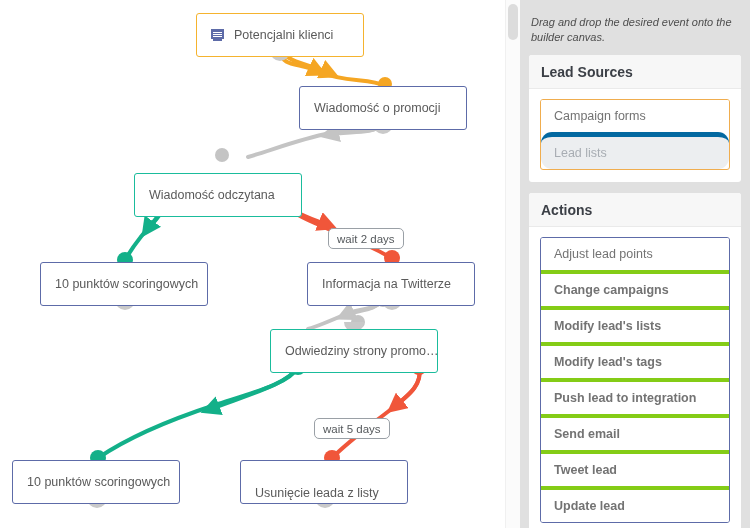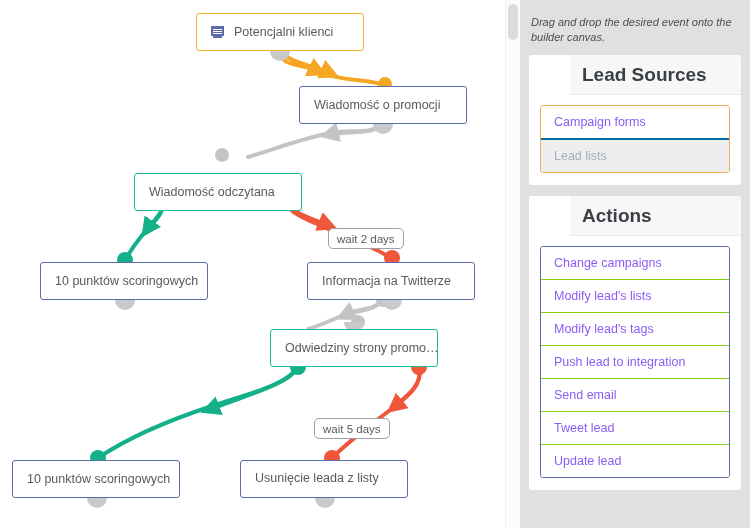--- a/index.html
+++ b/index.html
@@ -35,24 +35,24 @@
     width: 520px; height: 528px;
     pointer-events: none;
   }
 
   .node {
     position: absolute;
     box-sizing: border-box;
     background: #ffffff;
     border: 1px solid #4e5ba6;
     border-radius: 3px;
-    height: 38px;
+    height: 44px;
     display: flex;
     align-items: center;
-    padding: 13px 14px;
+    padding: 4px 14px;
     font-size: 12.5px;
     color: #5a5a5a;
     white-space: nowrap;
     overflow: hidden;
     z-index: 5;
   }
   .node.source   { border-color: #f5b32e; }
   .node.decision { border-color: #1abc9c; }
   .node.action   { border-color: #5d6ba8; }
 
@@ -170,52 +170,51 @@
 
   .panel {
     background: #ffffff;
     border-radius: 3px;
     margin-bottom: 11px;
     overflow: hidden;
   }
   .panel-header {
     box-sizing: border-box;
     padding: 9px 12px 8px 12px;
-    font-size: 19px;
+    font-size: 14px;
     font-weight: bold;
     color: #3b3f46;
     background: #f7f7f7;
     border-bottom: 1px solid #eaeaea;
-    margin-left: 41px;
   }
   .panel-body {
     padding: 10px 11px 12px 11px;
   }
 
   .item-group {
     border: 1px solid transparent;
     border-radius: 3px;
     overflow: hidden;
   }
   .item-group.source-group { border-color: #f0ad4e; }
   .item-group.action-group { border-color: #5d6ba8; }
 
   .drag-item {
     box-sizing: border-box;
     padding: 9px 13px;
     font-size: 12.5px;
-    color: #8b5cf6;
+    color: #737373;
     background: #ffffff;
     cursor: move;
     white-space: nowrap;
     overflow: hidden;
     text-overflow: ellipsis;
   }
-  .source-group .drag-item + .drag-item { border-top: 2px solid #0369a1; }
-  .action-group .drag-item + .drag-item { border-top: 1px solid #84cc16; }
+  .source-group .drag-item + .drag-item { border-top: 5px solid #0369a1; border-radius: 11px; }
+  .action-group .drag-item + .drag-item { border-top: 4px solid #84cc16; font-weight: bold; }
 
   .drag-item.disabled {
     background: #eceef0;
     color: #a8adb3;
     cursor: default;
   }
 </style>
 </head>
 <body>
 
@@ -343,20 +342,21 @@
             <div class="item-group source-group">
               <div class="drag-item">Campaign forms</div>
               <div class="drag-item disabled">Lead lists</div>
             </div>
           </div>
         </div>
         <div class="panel">
           <div class="panel-header">Actions</div>
           <div class="panel-body">
             <div class="item-group action-group">
+              <div class="drag-item">Adjust lead points</div>
               <div class="drag-item">Change campaigns</div>
               <div class="drag-item">Modify lead's lists</div>
               <div class="drag-item">Modify lead's tags</div>
               <div class="drag-item">Push lead to integration</div>
               <div class="drag-item">Send email</div>
               <div class="drag-item">Tweet lead</div>
               <div class="drag-item">Update lead</div>
             </div>
           </div>
         </div>

